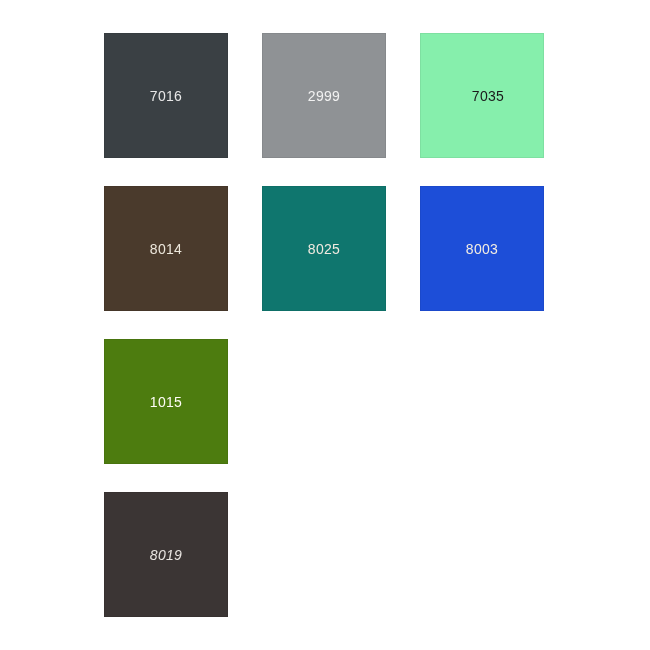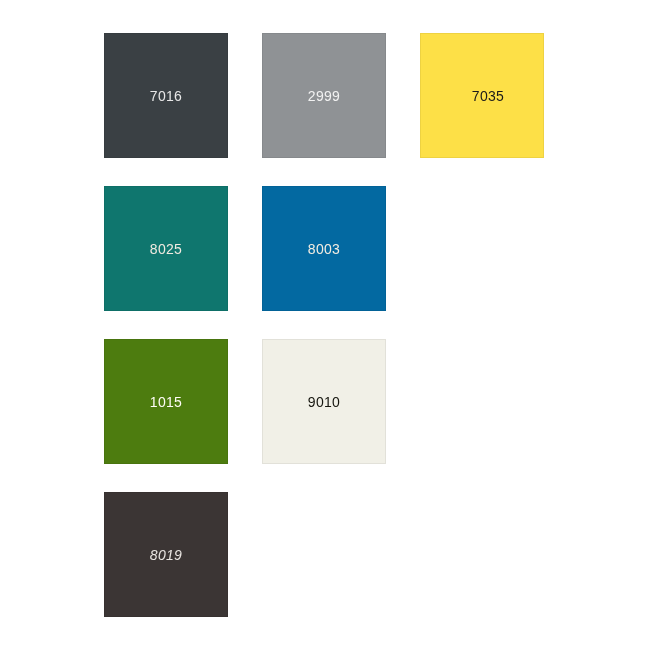--- a/index.html
+++ b/index.html
@@ -56,40 +56,40 @@
 
 <div id="swatch-grid">
 
   <div class="swatch-row">
     <div class="swatch" style="background-color: rgb(58, 64, 68);">
       <span class="swatch-label" style="color: rgb(232, 232, 232);">7016</span>
     </div>
     <div class="swatch" style="background-color: rgb(143, 146, 149);">
       <span class="swatch-label" style="color: rgb(242, 242, 242);">2999</span>
     </div>
-    <div class="swatch" style="background-color: #fde047; padding-left: 12px;">
+    <div class="swatch" style="background-color: #86efac; padding-left: 12px;">
       <span class="swatch-label" style="color: rgb(26, 26, 26);">7035</span>
     </div>
   </div>
 
   <div class="swatch-row">
+    <div class="swatch" style="background-color: rgb(74, 58, 44);">
+      <span class="swatch-label" style="color: rgb(237, 231, 220);">8014</span>
+    </div>
     <div class="swatch" style="background-color: #0f766e;">
       <span class="swatch-label" style="color: rgb(240, 234, 224);">8025</span>
     </div>
-    <div class="swatch" style="background-color: #0369a1;">
+    <div class="swatch" style="background-color: #1d4ed8;">
       <span class="swatch-label" style="color: rgb(243, 237, 226);">8003</span>
     </div>
   </div>
 
   <div class="swatch-row">
     <div class="swatch" style="background-color: #4d7c0f;">
       <span class="swatch-label" style="color: rgb(255, 253, 247);">1015</span>
-    </div>
-    <div class="swatch" style="background-color: rgb(241, 240, 231);">
-      <span class="swatch-label" style="color: rgb(22, 22, 15);">9010</span>
     </div>
   </div>
 
   <div class="swatch-row">
     <div class="swatch" style="background-color: rgb(59, 53, 52);">
       <span class="swatch-label" style="color: rgb(233, 229, 225); font-style: italic;">8019</span>
     </div>
   </div>
 
 </div>

